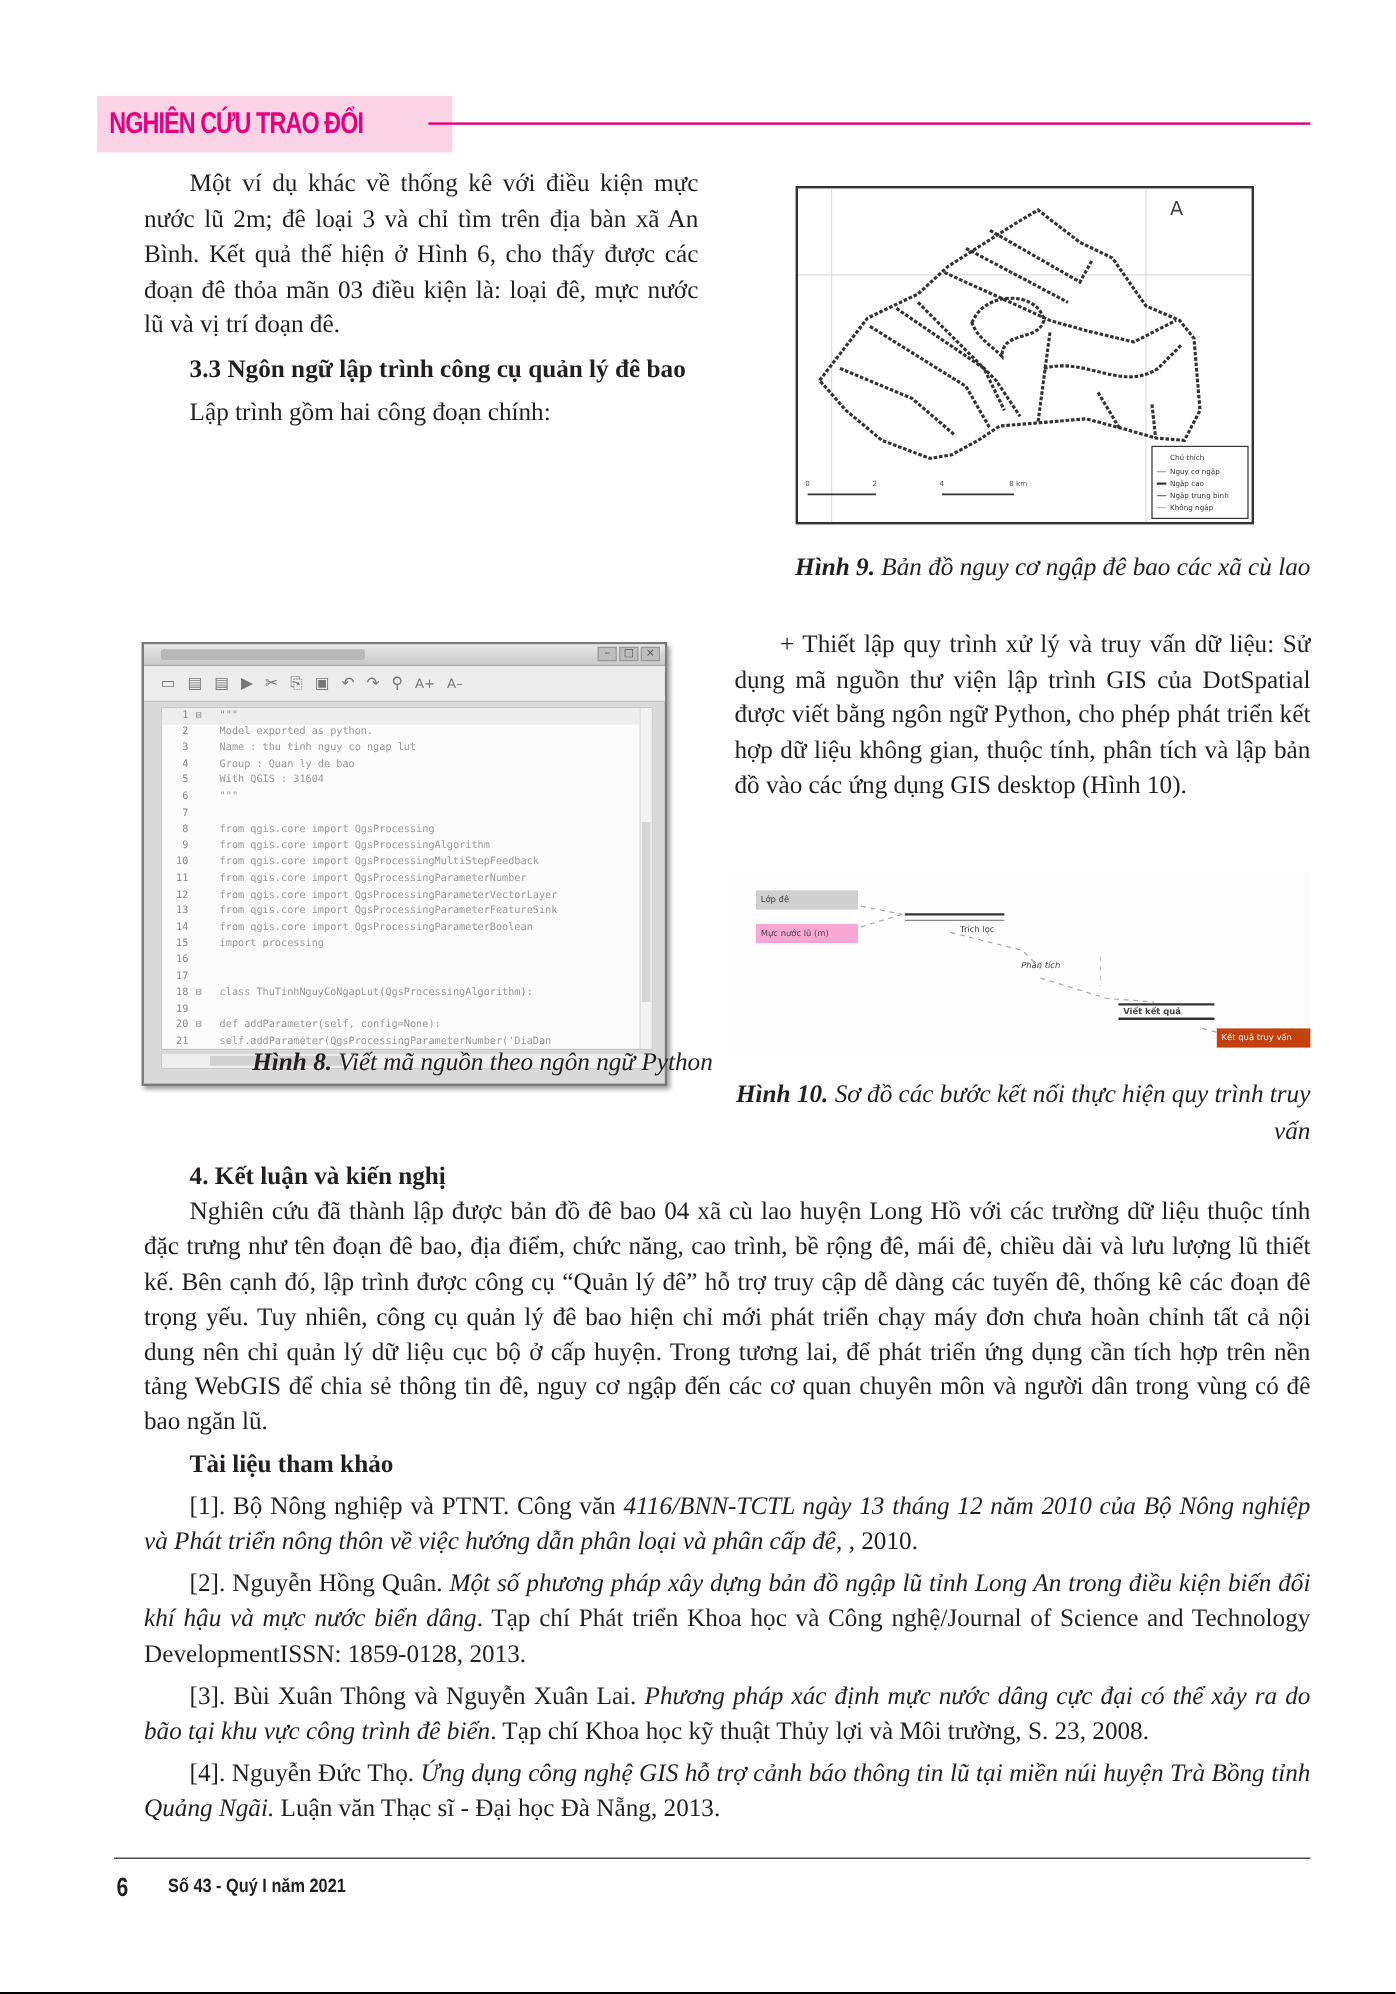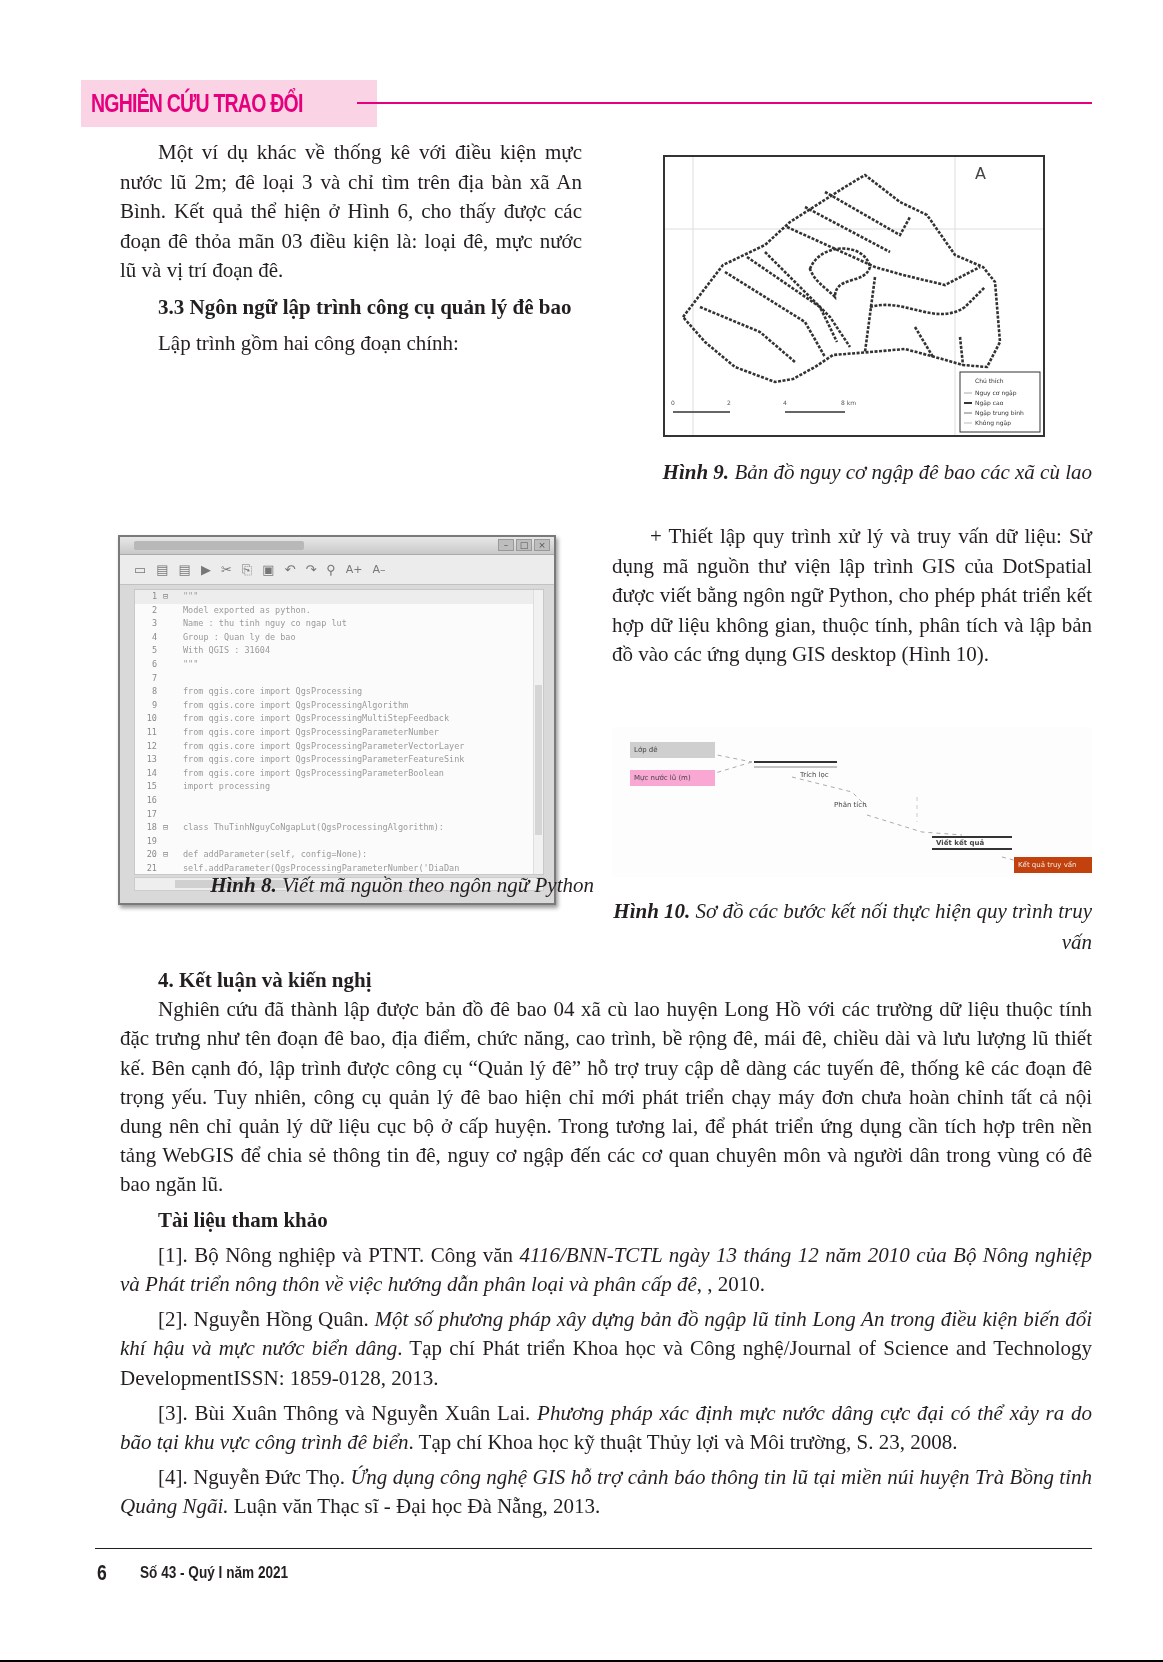--- a/index.html
+++ b/index.html
@@ -284,21 +284,21 @@
       <line x1="305" y1="70" x2="305" y2="95" stroke="#ccc"></line>
     </g>
     <line x1="142" y1="35" x2="225" y2="35" stroke="#333" stroke-width="2"></line>
     <line x1="142" y1="40" x2="225" y2="40" stroke="#888" stroke-width="1"></line>
     <line x1="320" y1="110" x2="400" y2="110" stroke="#333" stroke-width="2"></line>
     <line x1="320" y1="122" x2="400" y2="122" stroke="#333" stroke-width="2"></line>
   </svg>
   <div class="node" style="left:18px; top:15px; width:85px; background:#cfcfcf;">Lớp đê</div>
   <div class="node" style="left:18px; top:43px; width:85px; background:#f9a8d4;">Mực nước lũ (m)</div>
   <div class="node" style="left:156px; top:40px; width:85px;margin-left:28px;">Trích lọc</div>
-  <div class="node" style="left:218px; top:70px; width:60px;">Phân tích</div>
+  <div class="node" style="left:235px; top:70px; width:60px;font-style:italic;">Phân tích</div>
   <div class="node" style="left:320px; top:108px; width:80px; font-weight:bold;">Viết kết quả</div>
   <div class="node" style="left:402px; top:130px; width:78px; background:#c2410c; color:#eee;">Kết quả truy vấn</div>
 </div>
 <div class="caption" style="left:612px; top:896px; width:480px; line-height:31px;">
   <b>Hình 10.</b><span> Sơ đồ các bước kết nối thực hiện quy trình truy vấn</span>
 </div>
 
 <div class="full" style="top:966px;">
   <p class="ind heading" style="font-weight:bold">4. Kết luận và kiến nghị</p>
   <p class="ind">Nghiên cứu đã thành lập được bản đồ đê bao 04 xã cù lao huyện Long Hồ với các trường dữ liệu thuộc tính đặc trưng như tên đoạn đê bao, địa điểm, chức năng, cao trình, bề rộng đê, mái đê, chiều dài và lưu lượng lũ thiết kế. Bên cạnh đó, lập trình được công cụ “Quản lý đê” hỗ trợ truy cập dễ dàng các tuyến đê, thống kê các đoạn đê trọng yếu. Tuy nhiên, công cụ quản lý đê bao hiện chỉ mới phát triển chạy máy đơn chưa hoàn chỉnh tất cả nội dung nên chỉ quản lý dữ liệu cục bộ ở cấp huyện. Trong tương lai, để phát triển ứng dụng cần tích hợp trên nền tảng WebGIS để chia sẻ thông tin đê, nguy cơ ngập đến các cơ quan chuyên môn và người dân trong vùng có đê bao ngăn lũ.</p>

